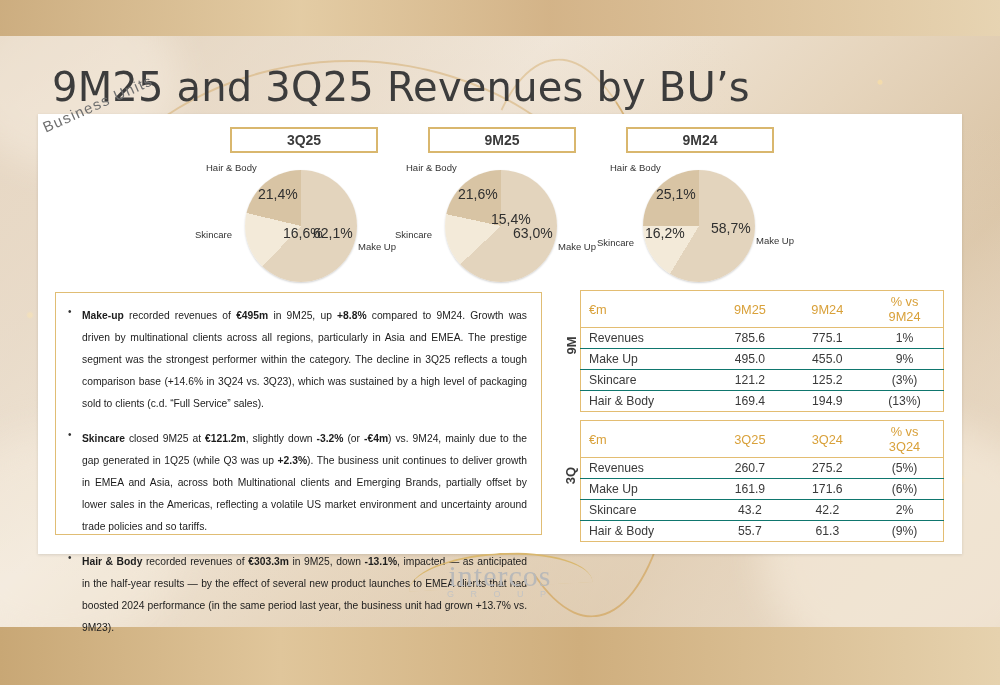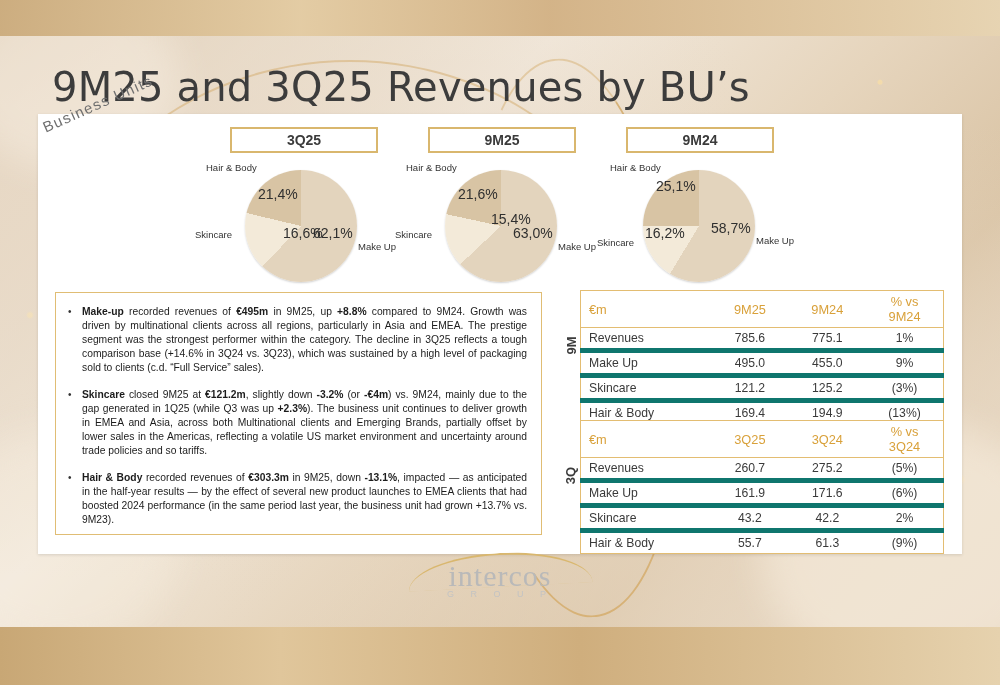--- a/index.html
+++ b/index.html
@@ -107,42 +107,42 @@
   .bullets {
     position: absolute; left: 55px; top: 292px;
     width: 487px; height: 243px;
     border: 1px solid #e0bd74;
     background: #fff;
     padding: 12px 14px 10px 12px;
   }
   .bullet { display: flex; margin-bottom: 13px; }
   .bullet .dot { width: 14px; flex: 0 0 14px; color: #333; font-size: 10px; line-height: 14px; }
   .bullet p {
-    margin: 0; font-size: 10.3px; line-height: 14px; color: #1c1c1c;
+    margin: 0; font-size: 10.3px; line-height: 22px; color: #1c1c1c;
     text-align: justify; flex: 1;
   }
   .bullet b { font-weight: bold; }
 
   
   .tbl-wrap { position: absolute; }
   .side-lbl {
     position: absolute; left: 0; top: 0; width: 18px; height: 100%;
     display: flex; align-items: center; justify-content: center;
     font-size: 13px; font-weight: bold; color: #3b3b3b;
   }
   .side-lbl span { transform: rotate(-90deg); }
   table {
     border-collapse: collapse; width: 100%;
     border: 1px solid #e3bd72;
     background: #fff;
     table-layout: fixed;
   }
   th, td {
     font-size: 12.2px; color: #3a3a3a; padding: 3px 8px;
-    border-bottom: 5px solid #0f766e;
+    border-bottom: 1px solid #0f766e;
     text-align: center; font-weight: normal;
   }
   th:first-child, td:first-child { text-align: left; }
   thead th { color: #d9a13a; font-size: 12.8px; border-bottom: 1px solid #e3bd72; }
   tbody tr:first-child td { font-weight: normal; }
   tbody tr:last-child td { border-bottom: none; }
 
   
   .logo { position: absolute; left: 0; right: 0; bottom: 86px; text-align: center; }
   .logo .word {
@@ -207,21 +207,21 @@
     <div class="pie-lbl" style="left:163px;top:71px;">Make Up</div>
     <div class="pie-val" style="left:118px;top:55px;">63,0%</div>
   </div>
 
   <div class="chart-head" style="left:626px;top:127px;">
     <span>9M24</span>
   </div>
   <div class="pie-wrap" style="left:593px;top:170px;">
     <div class="pie" style="background: conic-gradient(from 0deg, #e3d4bd 0 211.3deg, #f3ead9 211.3deg 269.6deg, #d8c4a4 269.6deg 360deg);"></div>
     <div class="pie-lbl" style="left:17px;top:-8px;">Hair &amp; Body</div>
-    <div class="pie-val" style="left:63px;top:8px;">25,1%</div>
+    <div class="pie-val" style="left:63px;top:16px;">25,1%</div>
     <div class="pie-lbl" style="left:4px;top:67px;">Skincare</div>
     <div class="pie-val" style="left:52px;top:55px;text-align:right;">16,2%</div>
     <div class="pie-lbl" style="left:163px;top:65px;">Make Up</div>
     <div class="pie-val" style="left:118px;top:50px;">58,7%</div>
   </div>
 
   <div class="bullets" id="bullets">
       <div class="bullet">
         <span class="dot">•</span>
         <p><b>Make-up</b><span> recorded revenues of </span><b>€495m</b><span> in 9M25, up </span><b>+8.8%</b><span> compared to 9M24. Growth was driven by multinational clients across all regions, particularly in Asia and EMEA. The prestige segment was the strongest performer within the category. The decline in 3Q25 reflects a tough comparison base (+14.6% in 3Q24 vs. 3Q23), which was sustained by a high level of packaging sold to clients (c.d. “Full Service” sales).</span></p>

